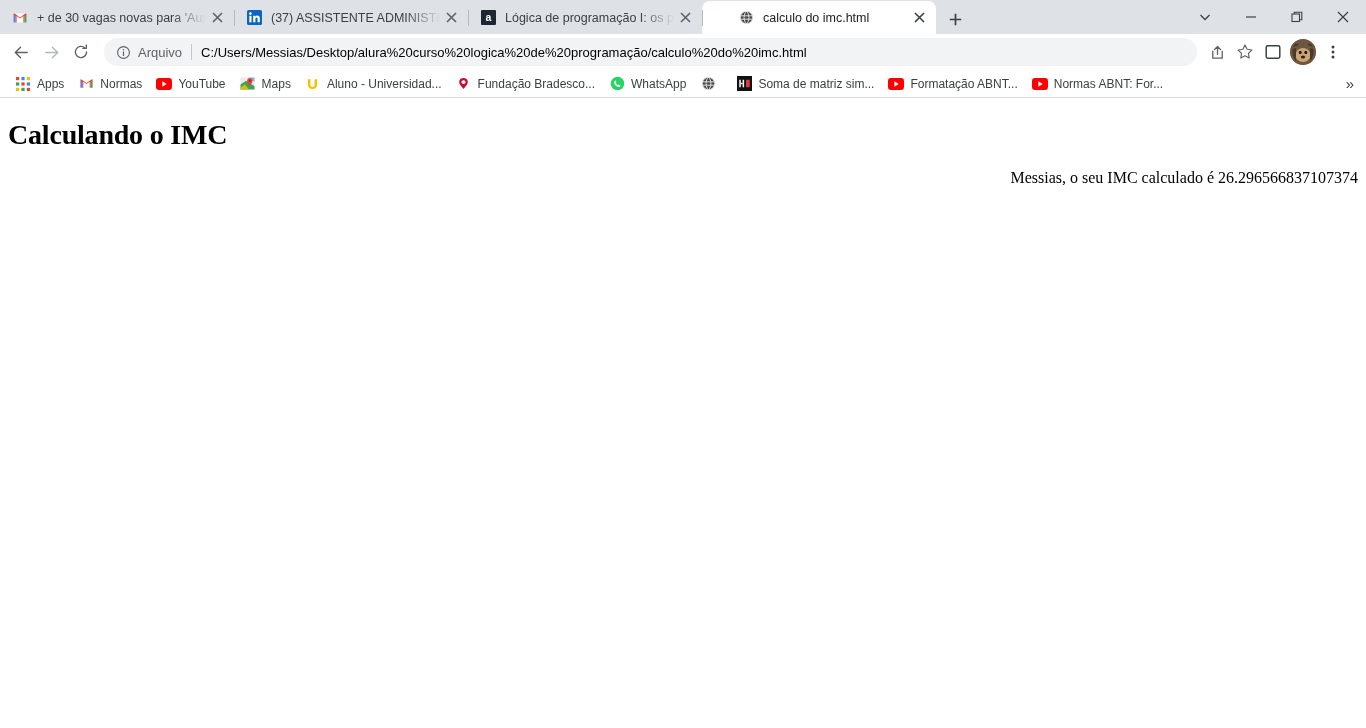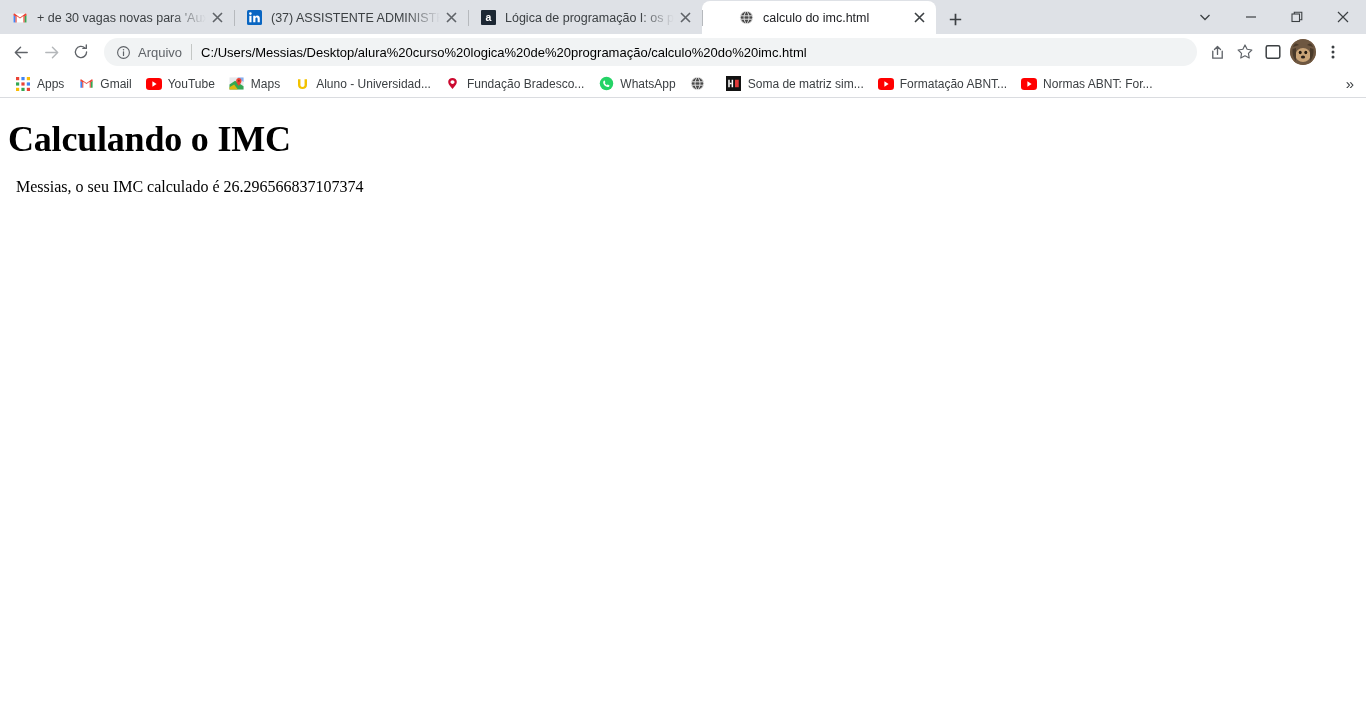--- a/index.html
+++ b/index.html
@@ -192,32 +192,33 @@
   }
 
   
   .page {
     background: #ffffff;
     height: 630px;
     padding: 0 8px;
     font-family: "Liberation Serif", "DejaVu Serif", serif;
   }
   .page h1 {
-    font-size: 36px;
+    font-size: 28px;
     font-weight: bold;
     color: #000000;
     margin: 21px 0 0 0;
     line-height: 1.15;
     letter-spacing: -0.2px;
   }
   .page p {
     font-size: 16px;
     color: #000000;
     margin: 17px 0 0 8px;
     line-height: 1.2;
+    text-align: right;
   }
 
   svg { display: block; }
 </style>
 </head>
 <body>
 
 <div class="tabstrip">
   <div class="tabs">
 
@@ -410,21 +411,21 @@
   </div>
 
   <div class="bm">
     <span class="bm-ico">
       <svg width="15" height="15" viewBox="0 0 16 16">
         <path d="M1.5 12.4h2V6.5L1.5 5z" fill="#4285f4"></path>
         <path d="M12.5 12.4h2V5l-2 1.5z" fill="#34a853"></path>
         <path d="M1.5 4.1v1.1L3.5 6.6v5.8h1.1V6.0L8 8.6l3.4-2.6v6.4h1.1V6.6L14.5 5.2V4.1c0-.6-.7-.9-1.1-.5L8 7.5 2.6 3.6c-.5-.4-1.1-.1-1.1.5z" fill="#ea4335"></path>
       </svg>
     </span>
-    <span>Gmail</span>
+    <span>Normas</span>
   </div>
 
   <div class="bm">
     <span class="bm-ico">
       <svg width="16" height="12" viewBox="0 0 16 12">
         <rect width="16" height="12" rx="3.2" fill="#ff0000"></rect>
         <path d="M6.4 3.3L10.6 6 6.4 8.7z" fill="#ffffff"></path>
       </svg>
     </span>
     <span>YouTube</span>

